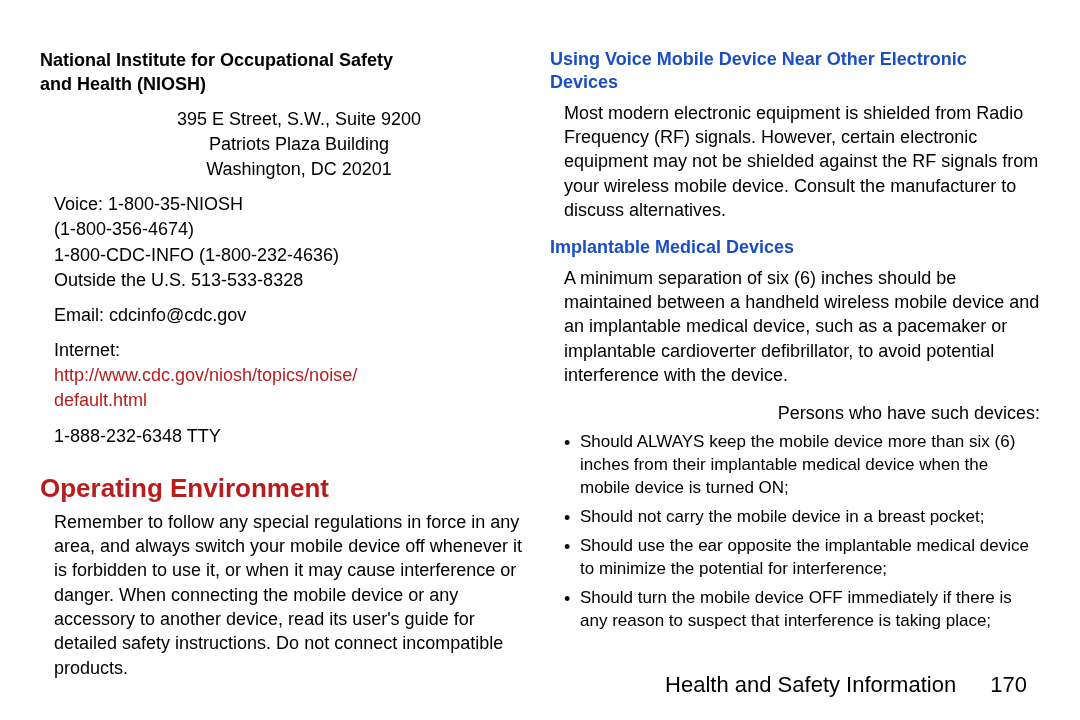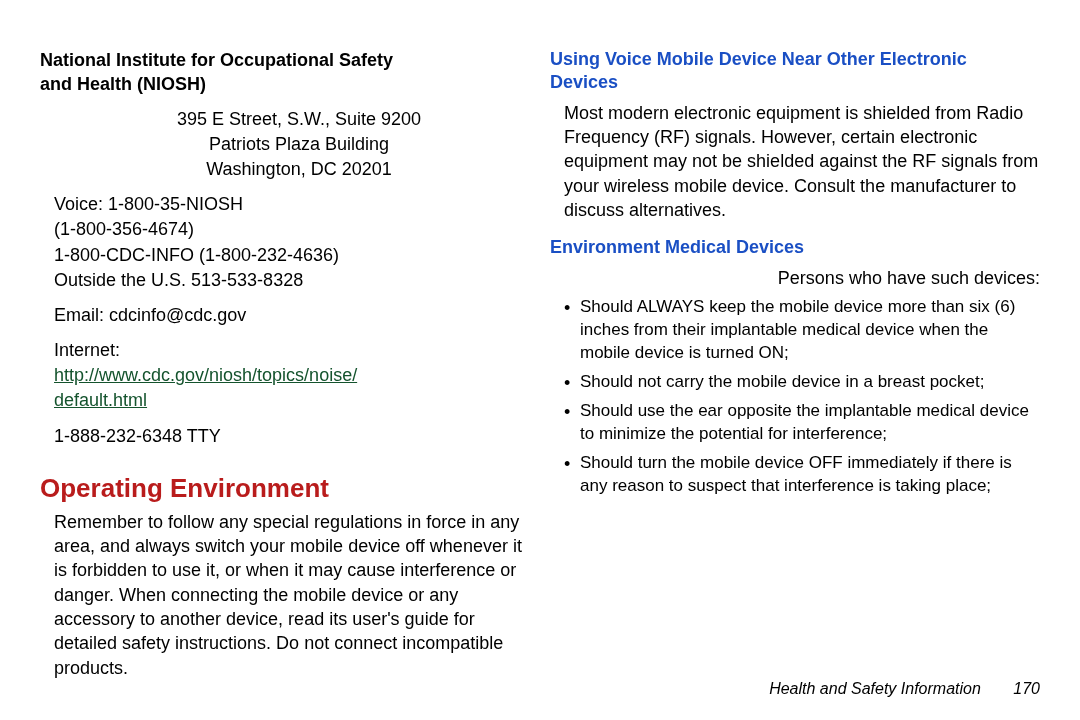--- a/index.html
+++ b/index.html
@@ -25,22 +25,21 @@
     font-size: 18px;
     line-height: 1.35;
     margin-bottom: 10px;
   }
   .addr-block {
     font-size: 18px;
     line-height: 1.4;
     margin-bottom: 10px;
   }
   .link {
-    color: #14532d;
-    text-decoration: underline;
+    color: #b91c1c;
     margin-top: 32px;
   }
   .h1-blue {
     color: #b91c1c;
     font-weight: bold;
     font-size: 26px;
     margin: 24px 0 6px 0;
   }
   .h2-blue {
     color: #1a4fc4;
@@ -70,23 +69,22 @@
   ul.bullets li::before {
     content: "•";
     position: absolute;
     left: 0;
     top: 0;
     font-size: 18px;
   }
   .footer {
     position: absolute;
     bottom: 22px;
-    right: 40px;
-    font-size: 16px;
-    font-style: italic;
+    right: 53px;
+    font-size: 22px;
   }
   .footer .num { margin-left: 28px; }
 </style>
 </head>
 <body>
 
 <div class="columns">
 
   <div class="col">
     <div class="org-heading">
@@ -124,21 +122,22 @@
     <div class="para">Remember to follow any special regulations in force in any area, and always switch your mobile device off whenever it is forbidden to use it, or when it may cause interference or danger. When connecting the mobile device or any accessory to another device, read its user's guide for detailed safety instructions. Do not connect incompatible products.</div>
   </div>
 
   <div class="col">
     <div class="h2-blue">
       <span>Using Voice Mobile Device Near Other Electronic</span><br>
       <span>Devices</span>
     </div>
     <div class="para">Most modern electronic equipment is shielded from Radio Frequency (RF) signals. However, certain electronic equipment may not be shielded against the RF signals from your wireless mobile device. Consult the manufacturer to discuss alternatives.</div>
 
-    <div class="h2-blue">Environment Medical Devices</div>
+    <div class="h2-blue">Implantable Medical Devices</div>
+    <div class="para">A minimum separation of six (6) inches should be maintained between a handheld wireless mobile device and an implantable medical device, such as a pacemaker or implantable cardioverter defibrillator, to avoid potential interference with the device.</div>
 
     <div class="para para-tight">Persons who have such devices:</div>
 
     <ul class="bullets">
       <li>Should ALWAYS keep the mobile device more than six (6) inches from their implantable medical device when the mobile device is turned ON;</li>
       <li>Should not carry the mobile device in a breast pocket;</li>
       <li>Should use the ear opposite the implantable medical device to minimize the potential for interference;</li>
       <li>Should turn the mobile device OFF immediately if there is any reason to suspect that interference is taking place;</li>
     </ul>
   </div>

